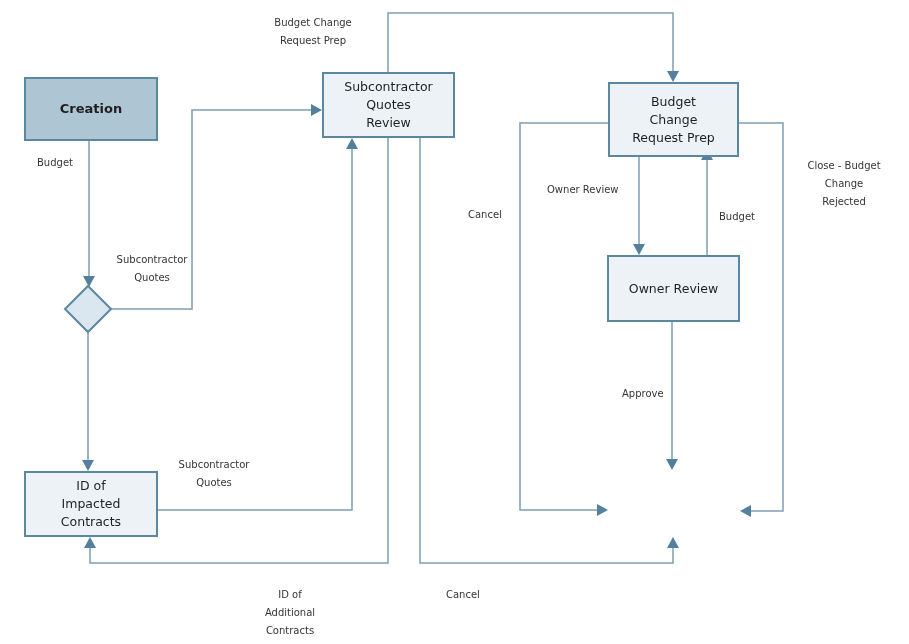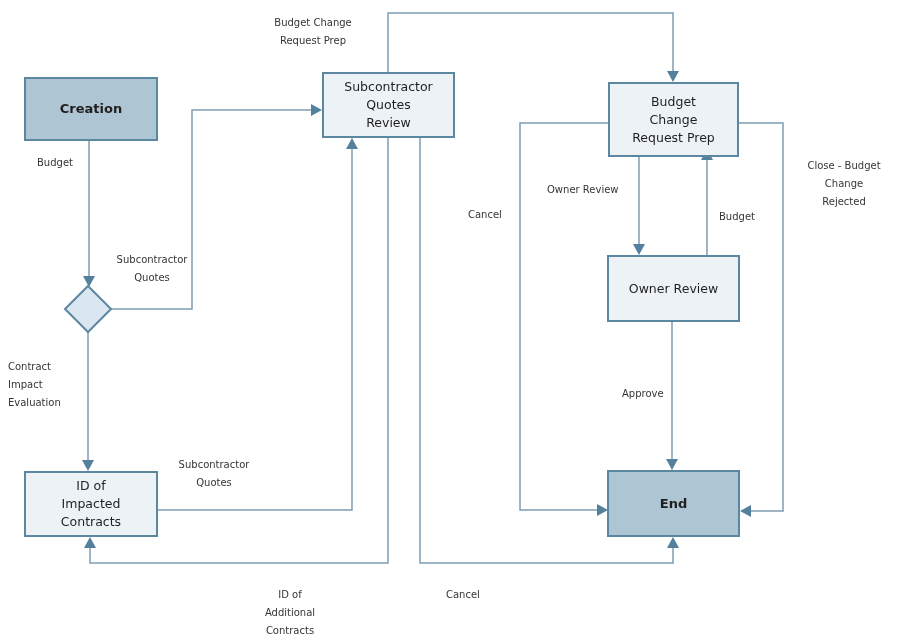--- a/index.html
+++ b/index.html
@@ -148,30 +148,26 @@
   <div class="node process" style="left:608px; top:82px; width:131px; height:75px;">Budget
 Change
 Request Prep</div>
 
   <div class="node process" style="left:607px; top:255px; width:133px; height:67px;">Owner Review</div>
 
   <div class="node process" style="left:24px; top:471px; width:134px; height:66px;">ID of
 Impacted
 Contracts</div>
 
-  <div class="node terminal" style="left:607px; top:470px; width:133px; height:67px;">End</div>
 
   <div class="edge-label" style="left:37px; top:154px;">Budget</div>
 
   <div class="edge-label center" style="left:101px; top:251px; width:102px;">Subcontractor
 Quotes</div>
 
-  <div class="edge-label" style="left:8px; top:358px;">Contract
-Impact
-Evaluation</div>
 
   <div class="edge-label center" style="left:164px; top:456px; width:100px;">Subcontractor
 Quotes</div>
 
   <div class="edge-label center" style="left:262px; top:14px; width:102px;">Budget Change
 Request Prep</div>
 
   <div class="edge-label" style="left:547px; top:181px;">Owner Review</div>
 
   <div class="edge-label" style="left:719px; top:208px;">Budget</div>

